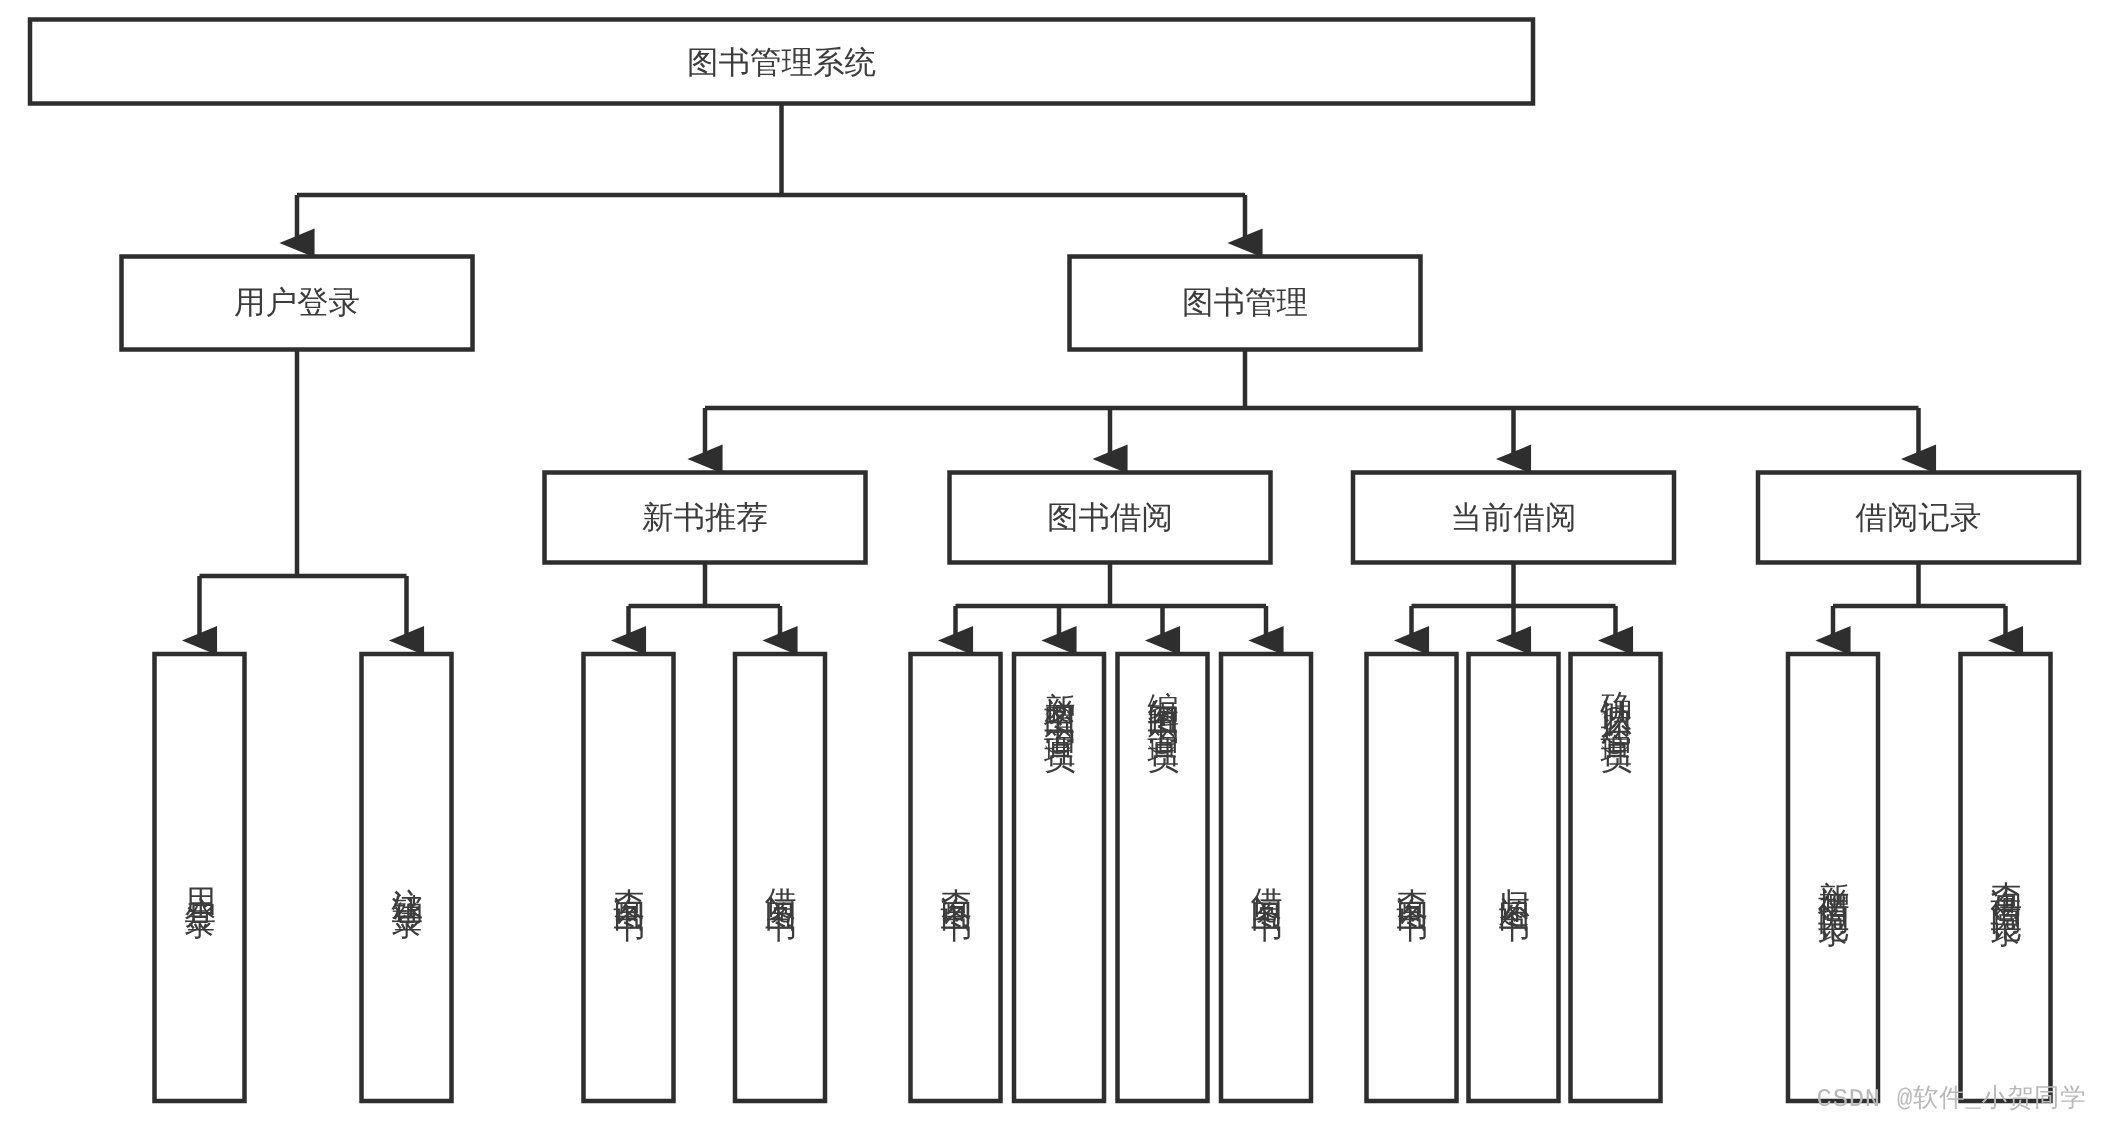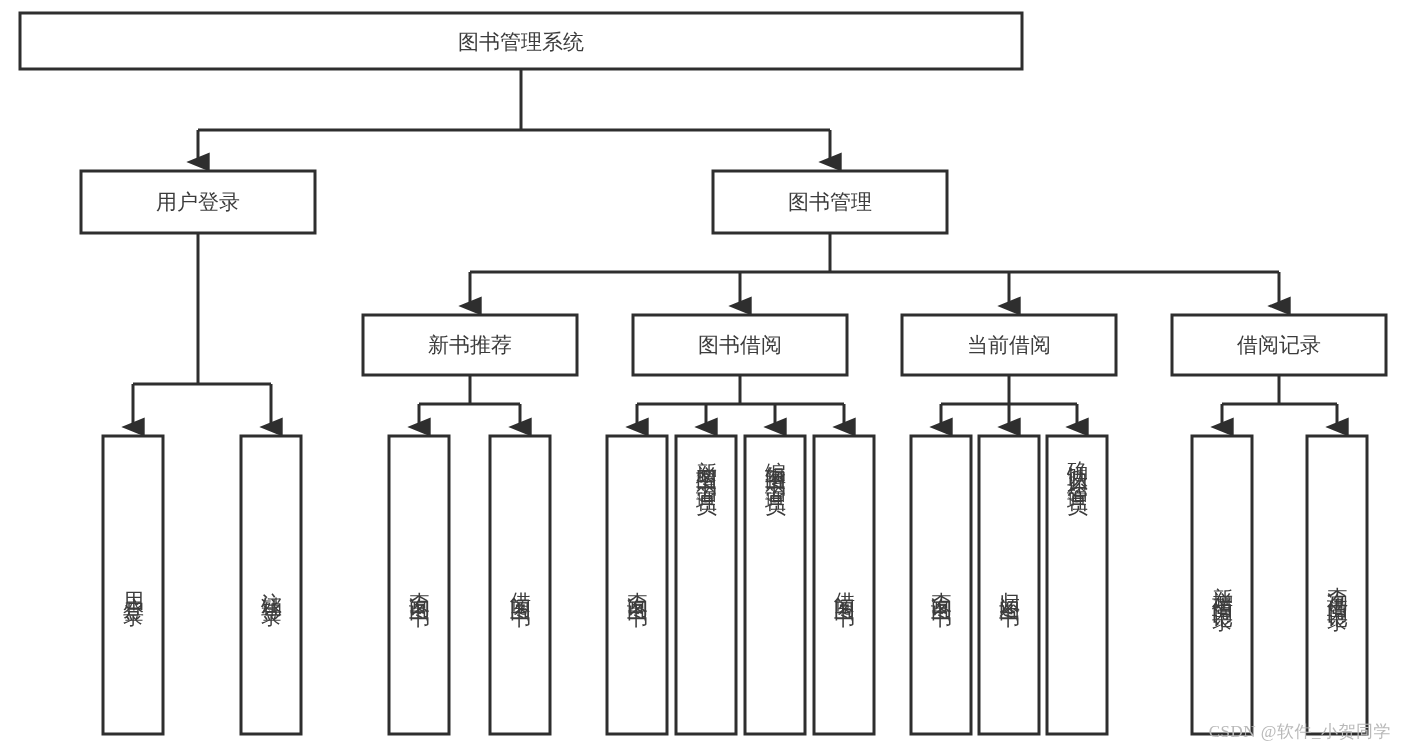--- a/index.html
+++ b/index.html
@@ -37,21 +37,21 @@
     stroke: #2e2e2e;
     stroke-width: 3;
     fill: none;
   }
   .watermark {
     position: absolute;
     right: 14px;
     bottom: 4px;
     color: #b9b9b9;
     font-size: 17px;
-    font-family: Liberation Serif, serif;
+    font-family: Liberation Mono, monospace;
     letter-spacing: 0.5px;
     white-space: nowrap;
     pointer-events: none;
   }
   .vtext-wrap {
     position: absolute;
     box-sizing: border-box;
     display: flex;
     justify-content: center;
   }

